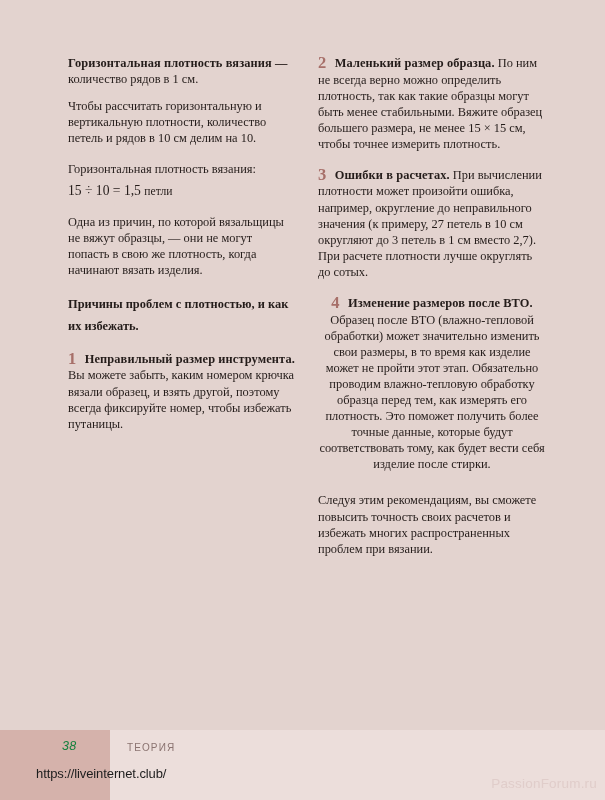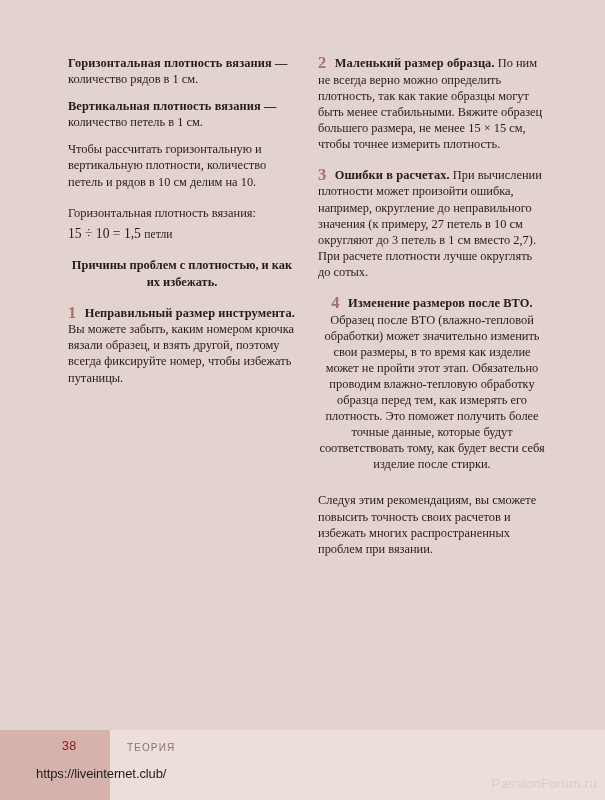--- a/index.html
+++ b/index.html
@@ -47,23 +47,22 @@
   p.gap-lg { margin-bottom: 15px; }
   p.gap-xl { margin-bottom: 20px; text-align: center; }
 
   .lead-bold {
     font-weight: bold;
     letter-spacing: .1px;
   }
   .heading-bold {
     font-weight: bold;
     font-size: 12.4px;
-    line-height: 17px;
+    line-height: 22px;
     margin: 0 0 14px 0;
-    text-align: center;
   }
   .formula {
     font-size: 13.6px;
     line-height: 17px;
     margin: 0 0 14px 0;
   }
   .formula .unit {
     font-size: 11.6px;
   }
 
@@ -93,22 +92,23 @@
     width: 110px;
     height: 70px;
     background: #d5b2ab;
   }
   .page-number {
     position: absolute;
     left: 62px;
     top: 9px;
     font-family: "Liberation Sans", sans-serif;
     font-size: 12.5px;
-    color: #7f1d1d;
+    color: #15803d;
     letter-spacing: .3px;
+    font-style: italic;
   }
   .section-label {
     position: absolute;
     left: 127px;
     top: 12px;
     font-family: "Liberation Sans", sans-serif;
     font-size: 10px;
     letter-spacing: 1.1px;
     color: #8a7370;
   }
@@ -137,35 +137,33 @@
 <div class="page">
 
   <div class="columns">
 
     <div class="col col-left">
 
       <p>
         <span class="lead-bold">Горизонтальная плотность вязания —</span><span> количество рядов в 1 см.</span>
       </p>
 
-      <p>
-        <span class="lead-bold">Вертикальная плотность вязания —</span><span> количество петель в 1 см.</span>
-      </p>
 
       <p class="gap-lg">Чтобы рассчитать горизонтальную и вертикальную плотности, количество петель и рядов в 10 см делим на 10.</p>
 
       <p class="tight">Горизонтальная плотность вязания:</p>
 
 
 
       <p class="formula">
         <span>15 ÷ 10 = 1,5</span>
         <span class="unit">петли</span>
       </p>
 
+      <p class="gap-lg">Одна из причин, по которой вязальщицы не вяжут образцы, — они не могут попасть в свою же плотность, когда начинают вязать изделия.</p>
 
       <p class="heading-bold">Причины проблем с плотностью, и как их избежать.</p>
 
       <p class="num-item">
         <span class="num">1</span><span class="lead-bold">Неправильный размер инструмента.</span><span> Вы можете забыть, каким номером крючка вязали образец, и взять другой, поэтому всегда фиксируйте номер, чтобы избежать путаницы.</span>
       </p>
 
     </div>
 
     <div class="col col-right">

